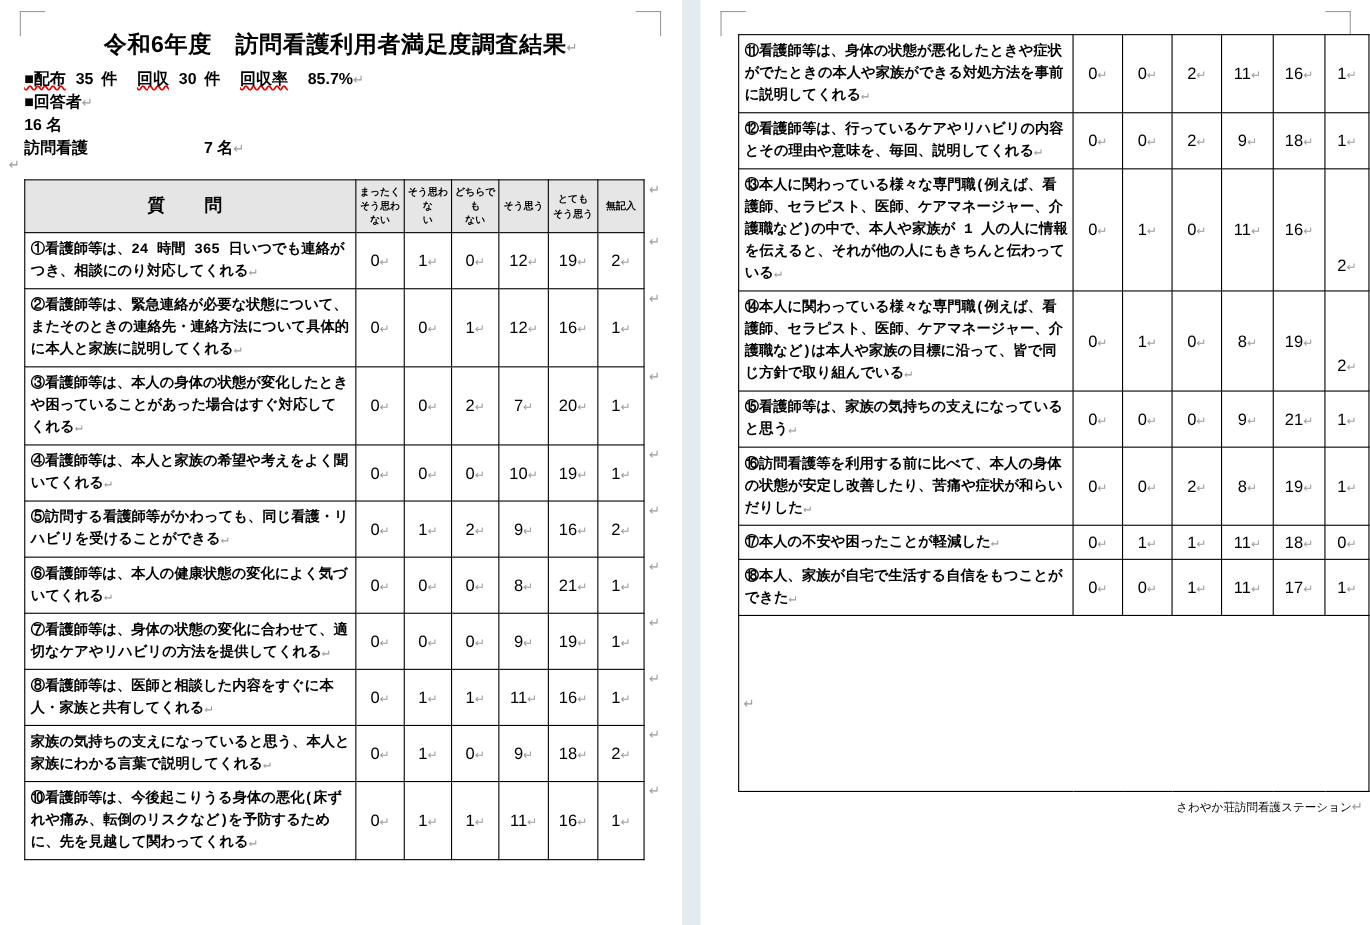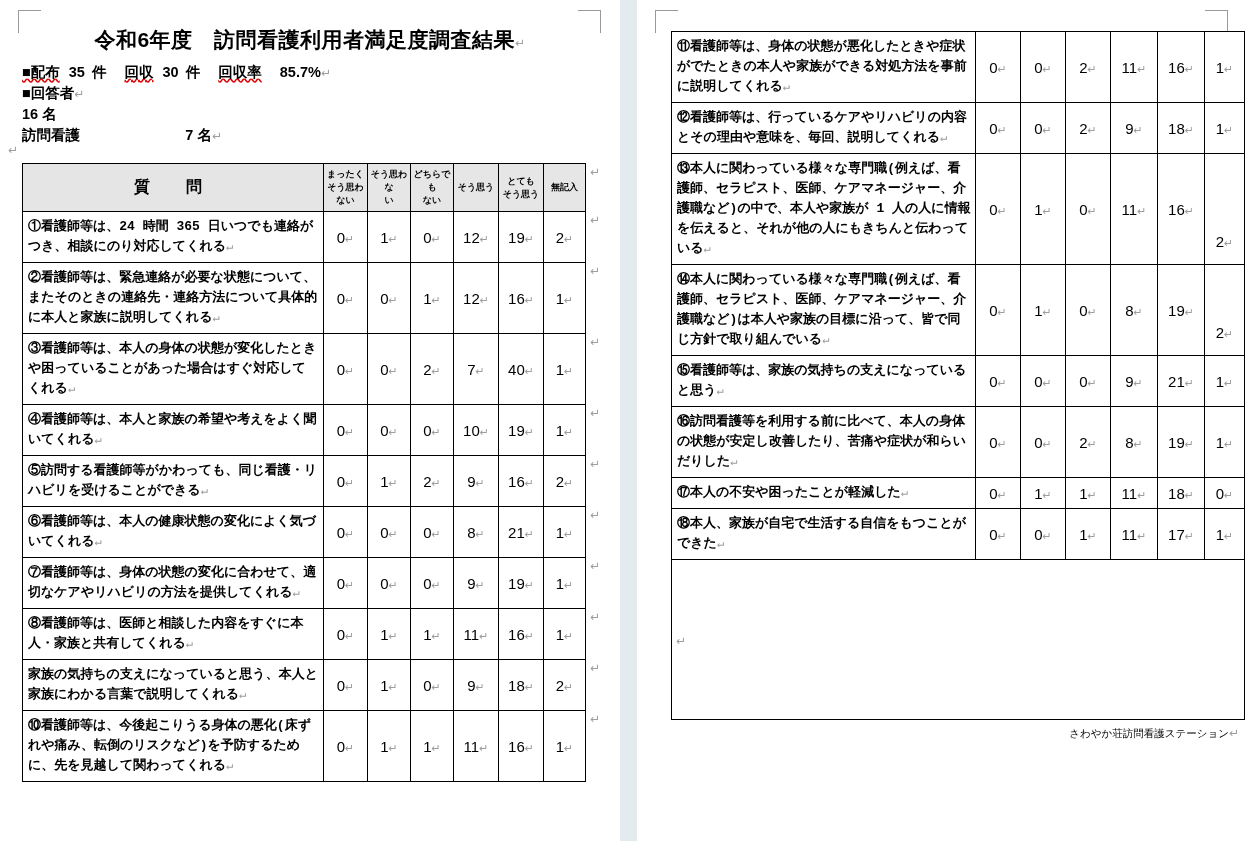--- a/index.html
+++ b/index.html
@@ -256,21 +256,21 @@
           <td class="val"><span>12</span><span class="pil-cell">↵</span></td>
           <td class="val"><span>16</span><span class="pil-cell">↵</span></td>
           <td class="val"><span>1</span><span class="pil-cell">↵</span></td>
         </tr>
         <tr>
           <td class="qtext"><span>③看護師等は、本人の身体の状態が変化したときや困っていることがあった場合はすぐ対応してくれる</span><span class="pil">↵</span></td>
           <td class="val"><span>0</span><span class="pil-cell">↵</span></td>
           <td class="val"><span>0</span><span class="pil-cell">↵</span></td>
           <td class="val"><span>2</span><span class="pil-cell">↵</span></td>
           <td class="val"><span>7</span><span class="pil-cell">↵</span></td>
-          <td class="val"><span>40</span><span class="pil-cell">↵</span></td>
+          <td class="val"><span>20</span><span class="pil-cell">↵</span></td>
           <td class="val"><span>1</span><span class="pil-cell">↵</span></td>
         </tr>
         <tr>
           <td class="qtext"><span>④看護師等は、本人と家族の希望や考えをよく聞いてくれる</span><span class="pil">↵</span></td>
           <td class="val"><span>0</span><span class="pil-cell">↵</span></td>
           <td class="val"><span>0</span><span class="pil-cell">↵</span></td>
           <td class="val"><span>0</span><span class="pil-cell">↵</span></td>
           <td class="val"><span>10</span><span class="pil-cell">↵</span></td>
           <td class="val"><span>19</span><span class="pil-cell">↵</span></td>
           <td class="val"><span>1</span><span class="pil-cell">↵</span></td>

